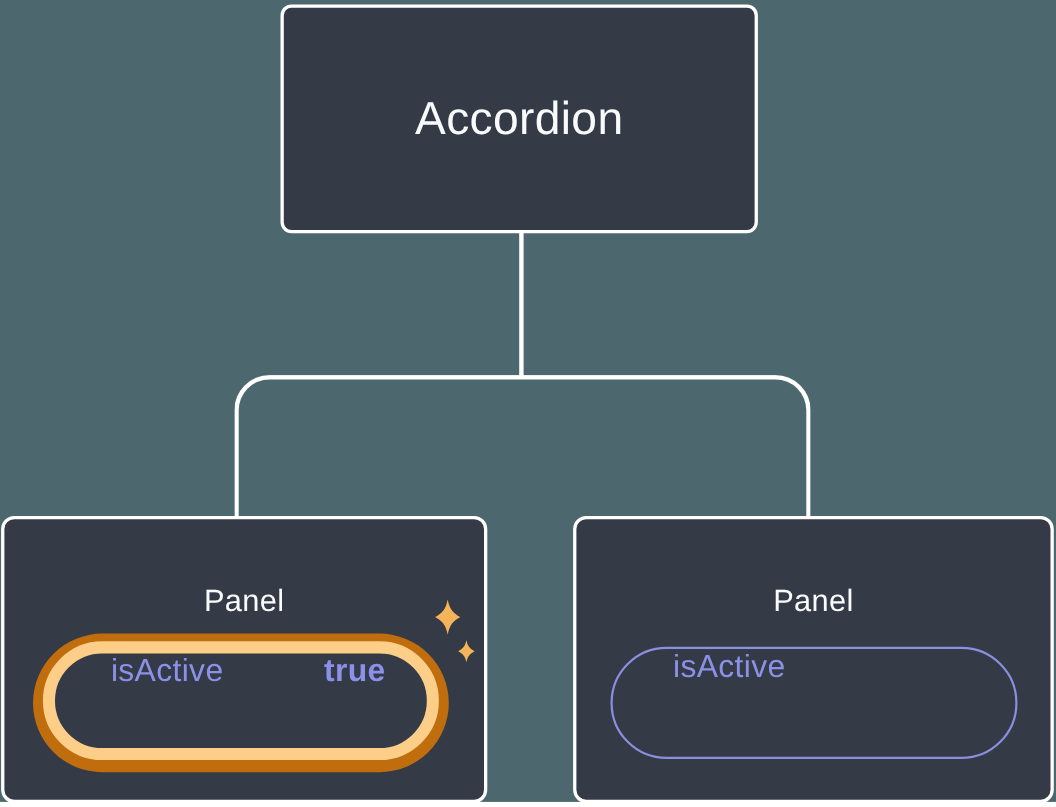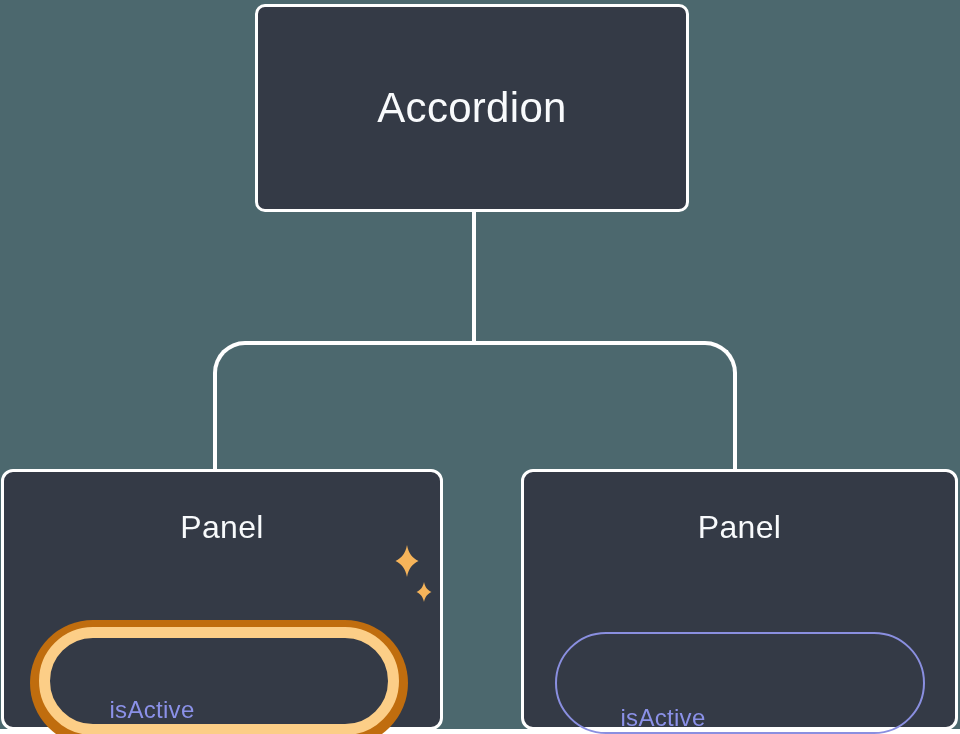--- a/index.html
+++ b/index.html
@@ -39,22 +39,22 @@
   }
   .node-panel {
     top: 469px;
     width: 442px; height: 261px;
     border-radius: 12px;
     text-align: center;
   }
   .node-panel.left  { left: 1px; }
   .node-panel.right { left: 521px; width: 437px; }
   .panel-title {
-    margin-top: 33px;
-    font-size: 32px; font-weight: 500; letter-spacing: 0.3px;
+    margin-top: 52px;
+    font-size: 28px; font-weight: 500; letter-spacing: 0.3px;
     line-height: 44px;
   }
   
   .trunk {
     position: absolute;
     left: 472px; top: 211px;
     width: 4px; height: 133px;
     background: var(--connector);
   }
   .branches {
@@ -65,25 +65,24 @@
     border-top: 4px solid var(--connector);
     border-left: 4px solid var(--connector);
     border-right: 4px solid var(--connector);
     border-radius: 32px 32px 0 0;
   }
   
   .pill {
     position: absolute;
     box-sizing: border-box;
     display: flex;
-    align-items: flex-end;
+    align-items: flex-start;
     border-radius: 999px;
-    font-size: 24px;
+    font-size: 29px;
     color: var(--state-text);
-    margin-top: 44px;
   }
   .pill .cell {
     display: flex; align-items: center; justify-content: center;
     letter-spacing: 0.3px;
   }
   .pill-active {
     left: 39px; top: 583px;
     width: 360px; height: 108px;
     border: 11px solid var(--active-ring-inner);
     box-shadow: 0 2px 0 9px var(--active-ring-outer);
@@ -122,20 +121,21 @@
     <span>Accordion</span>
   </div>
 
   <div class="node node-panel left">
     <div class="panel-title">Panel</div>
   </div>
 
   <div class="pill pill-active">
     <div class="cell cell-key">isActive</div>
     <div class="divider"></div>
+    <div class="cell cell-value">true</div>
   </div>
 
   <svg class="sparkles" viewBox="0 0 52 68">
     <path fill="#f6b45a" d="M19 5 C 20.8 14, 24 17.5, 30.5 21 C 24 24.5, 20.8 28, 19 37 C 17.2 28, 14 24.5, 7.5 21 C 14 17.5, 17.2 14, 19 5 Z"></path>
     <path fill="#f6b45a" d="M36 42 C 37.2 47.5, 39.2 49.8, 43.5 52 C 39.2 54.2, 37.2 56.5, 36 62 C 34.8 56.5, 32.8 54.2, 28.5 52 C 32.8 49.8, 34.8 47.5, 36 42 Z"></path>
   </svg>
 
   <div class="node node-panel right">
     <div class="panel-title">Panel</div>
   </div>

